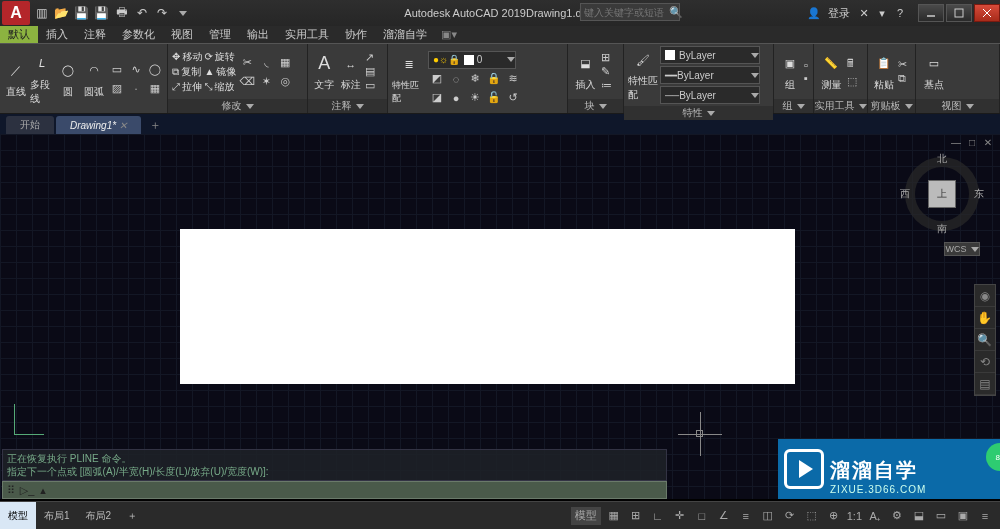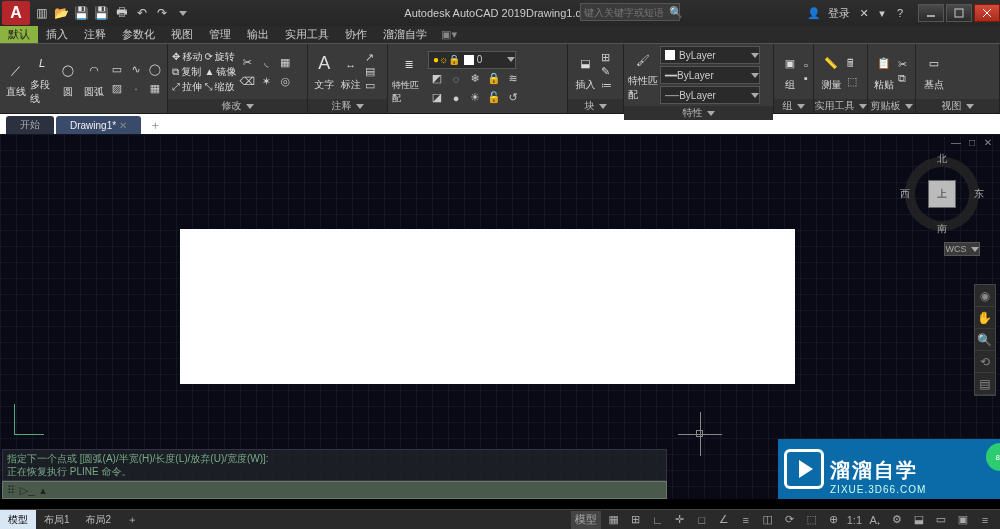--- a/index.html
+++ b/index.html
@@ -32,23 +32,23 @@
   .big { display:flex; flex-direction:column; align-items:center; justify-content:center; width:28px; color:#ddd;}
   .big .ic { width:24px; height:24px; display:flex; align-items:center; justify-content:center;}
   .big .lbl { font-size:10px; margin-top:2px;}
   .mini { display:flex; align-items:center; gap:2px; font-size:10px; color:#ddd;}
   .col { display:flex; flex-direction:column; gap:1px;}
   .grid3 { display:grid; grid-template-columns:repeat(3,18px); grid-auto-rows:18px; gap:1px;}
   .grid3 .ic,.grid5 .ic{ width:18px; height:18px; display:flex; align-items:center;justify-content:center; font-size:11px;}
   .grid5 { display:grid; grid-template-columns:repeat(5,18px); grid-auto-rows:18px; gap:1px;}
   .layerline { width:88px; height:18px; background:#2a2a2a; border:1px solid #555; display:flex; align-items:center; font-size:10px; color:#ccc; padding-left:4px;}
   
-  .doctabs { height:20px; background:#ffffff; display:flex; align-items:flex-end; padding-left:6px;}
+  .doctabs { height:20px; background:#0f172a; display:flex; align-items:flex-end; padding-left:6px;}
   .doctabs .dtab { height:18px; padding:0 14px; font-size:10px; display:flex; align-items:center; border-top-left-radius:3px; border-top-right-radius:3px; background:#2c3140; color:#aaa; margin-right:2px;}
-  .doctabs .dtab.active{ background:#3a4a6a; color:#eee;}
+  .doctabs .dtab.active{ background:#3a4a6a; color:#eee;font-style:italic;}
   .doctabs .plus{ color:#888; padding:0 6px; font-size:12px;}
   
   .canvas { position:absolute; top:134px; left:0; right:0; bottom:30px; background:#0a0a16;}
   .canvas .grid { position:absolute; inset:0; background-image:
      linear-gradient(#1a2030 1px,transparent 1px),
      linear-gradient(90deg,#1a2030 1px,transparent 1px);
      background-size:16px 16px; opacity:0.6;}
   .white-rect { position:absolute; left:180px; top:95px; width:615px; height:155px; background:#fff;}
   .crosshair { position:absolute; left:700px; top:300px; }
   .crosshair .h{position:absolute; width:44px; height:1px; background:#888; left:-22px;}
@@ -73,21 +73,21 @@
   .cmdline { height:18px; background:#4a5a4a; border:1px solid #6a7a6a; display:flex; align-items:center;}
   .cmdline .chev{width:16px; text-align:center; color:#222;}
   .cmdline input{flex:1; background:transparent; border:none; color:#cfe; font-size:10px; outline:none;}
   
   .watermark { position:absolute; right:0; bottom:30px; width:222px; height:60px; background:#0b6aa8; display:flex; align-items:center; padding:6px; gap:6px;}
   .watermark .play{ width:40px; height:40px; border:3px solid #fff; border-radius:6px; display:flex; align-items:center; justify-content:center;}
   .watermark .play::after{content:""; border-left:14px solid #fff; border-top:9px solid transparent; border-bottom:9px solid transparent; margin-left:3px;}
   .watermark .t1{color:#fff; font-size:20px; font-weight:bold; letter-spacing:2px;margin-top:14px;}
   .watermark .t2{color:#cfe; font-size:10px; letter-spacing:1px;}
   
-  .status { position:absolute; left:0; right:0; bottom:0; height:20px; background:#2a2a2a; border-top:1px solid #444; display:flex; align-items:center;}
+  .status { position:absolute; left:0; right:0; bottom:0; height:28px; background:#2a2a2a; border-top:1px solid #444; display:flex; align-items:center;}
   .status .mtabs{display:flex; align-items:center; height:100%;}
   .status .mtab{padding:0 8px; font-size:10px; color:#bbb; height:100%; display:flex; align-items:center;}
   .status .mtab.active{ background:#d9e7f5; color:#000;}
   .status .right{margin-left:auto; display:flex; align-items:center; gap:4px; padding-right:6px;}
   .status .sic{width:18px; height:18px; display:flex; align-items:center; justify-content:center; color:#aaa; font-size:11px;}
   svg{display:block;}
   .green-circle{position:absolute; right:-14px; bottom:58px; width:28px;height:28px; border-radius:50%; background:#2ecc71; color:#fff; font-size:8px; display:flex; align-items:center; justify-content:center;}
   .tri{width:0;height:0;border-left:4px solid transparent;border-right:4px solid transparent;border-top:5px solid #aaa; display:inline-block; margin-left:2px;}
 </style>
 </head>
@@ -412,22 +412,22 @@
     <div class="ni">◉</div>
     <div class="ni">✋</div>
     <div class="ni">🔍</div>
     <div class="ni">⟲</div>
     <div class="ni">▤</div>
   </div>
 </div>
 
 <div class="cmdwrap">
   <div class="cmdhist">
+    <div>正在恢复执行 PLINE 命令。</div>
     <div>指定下一个点或 [圆弧(A)/半宽(H)/长度(L)/放弃(U)/宽度(W)]:</div>
-    <div>正在恢复执行 PLINE 命令。</div>
   </div>
   <div class="cmdline">
     <span class="chev">⠿</span>
     <span class="chev">▷_</span>
     <span class="chev">▴</span>
   </div>
 </div>
 
 <div class="watermark">
   <div class="play"></div>

